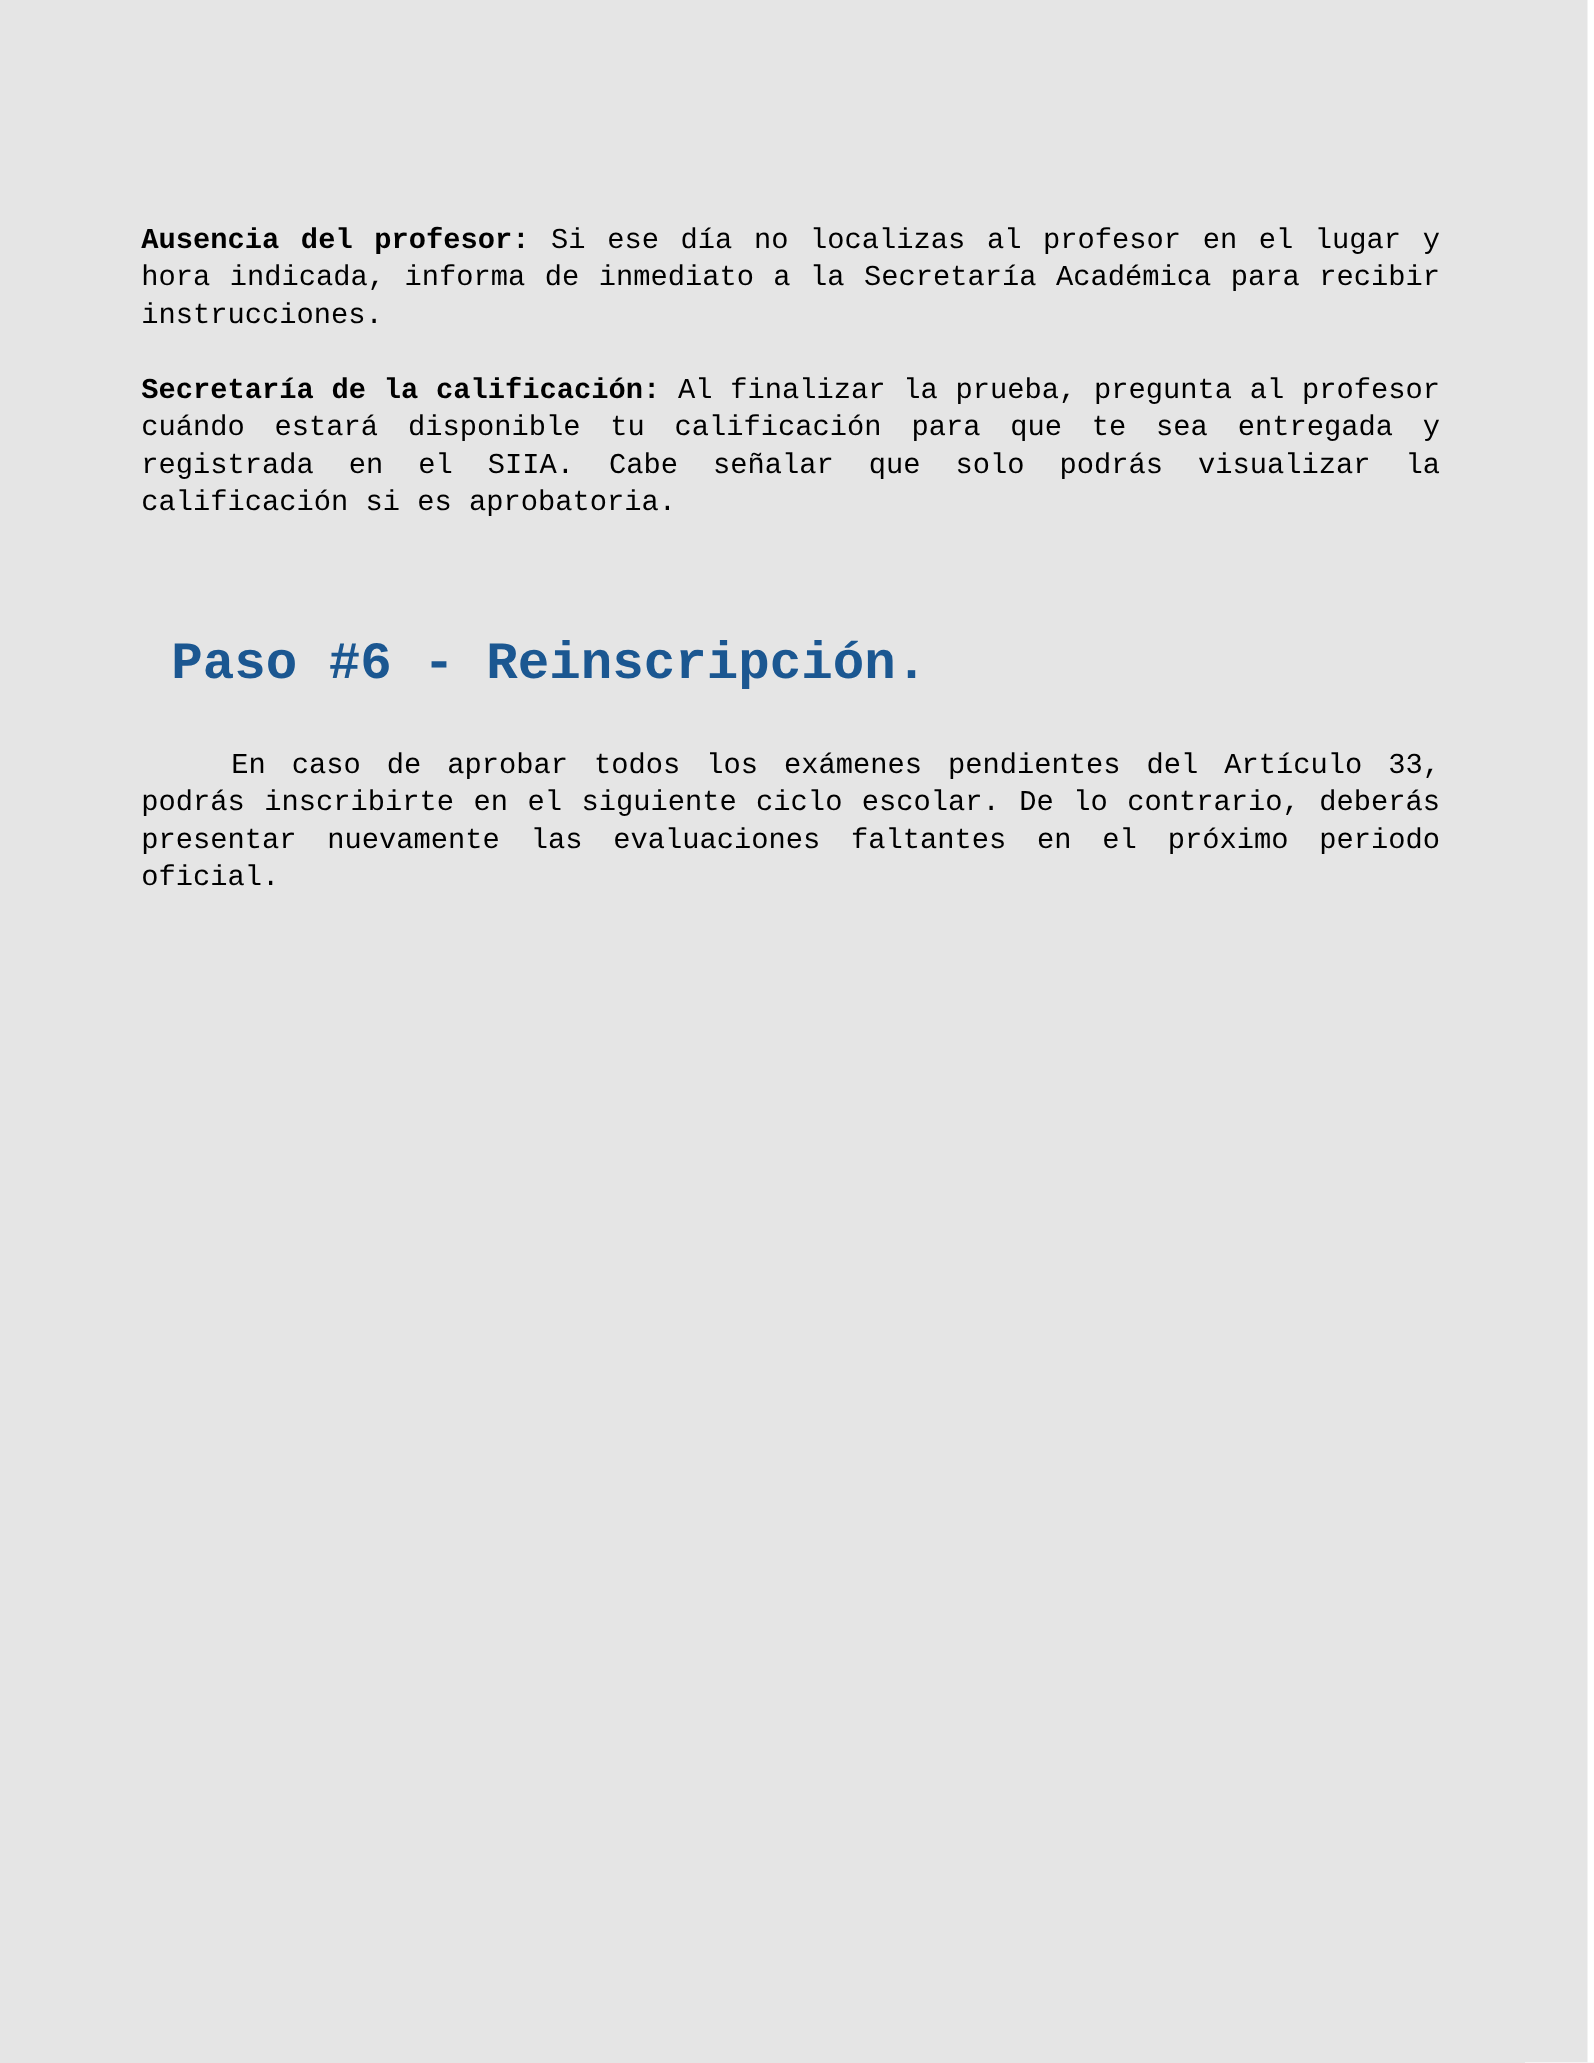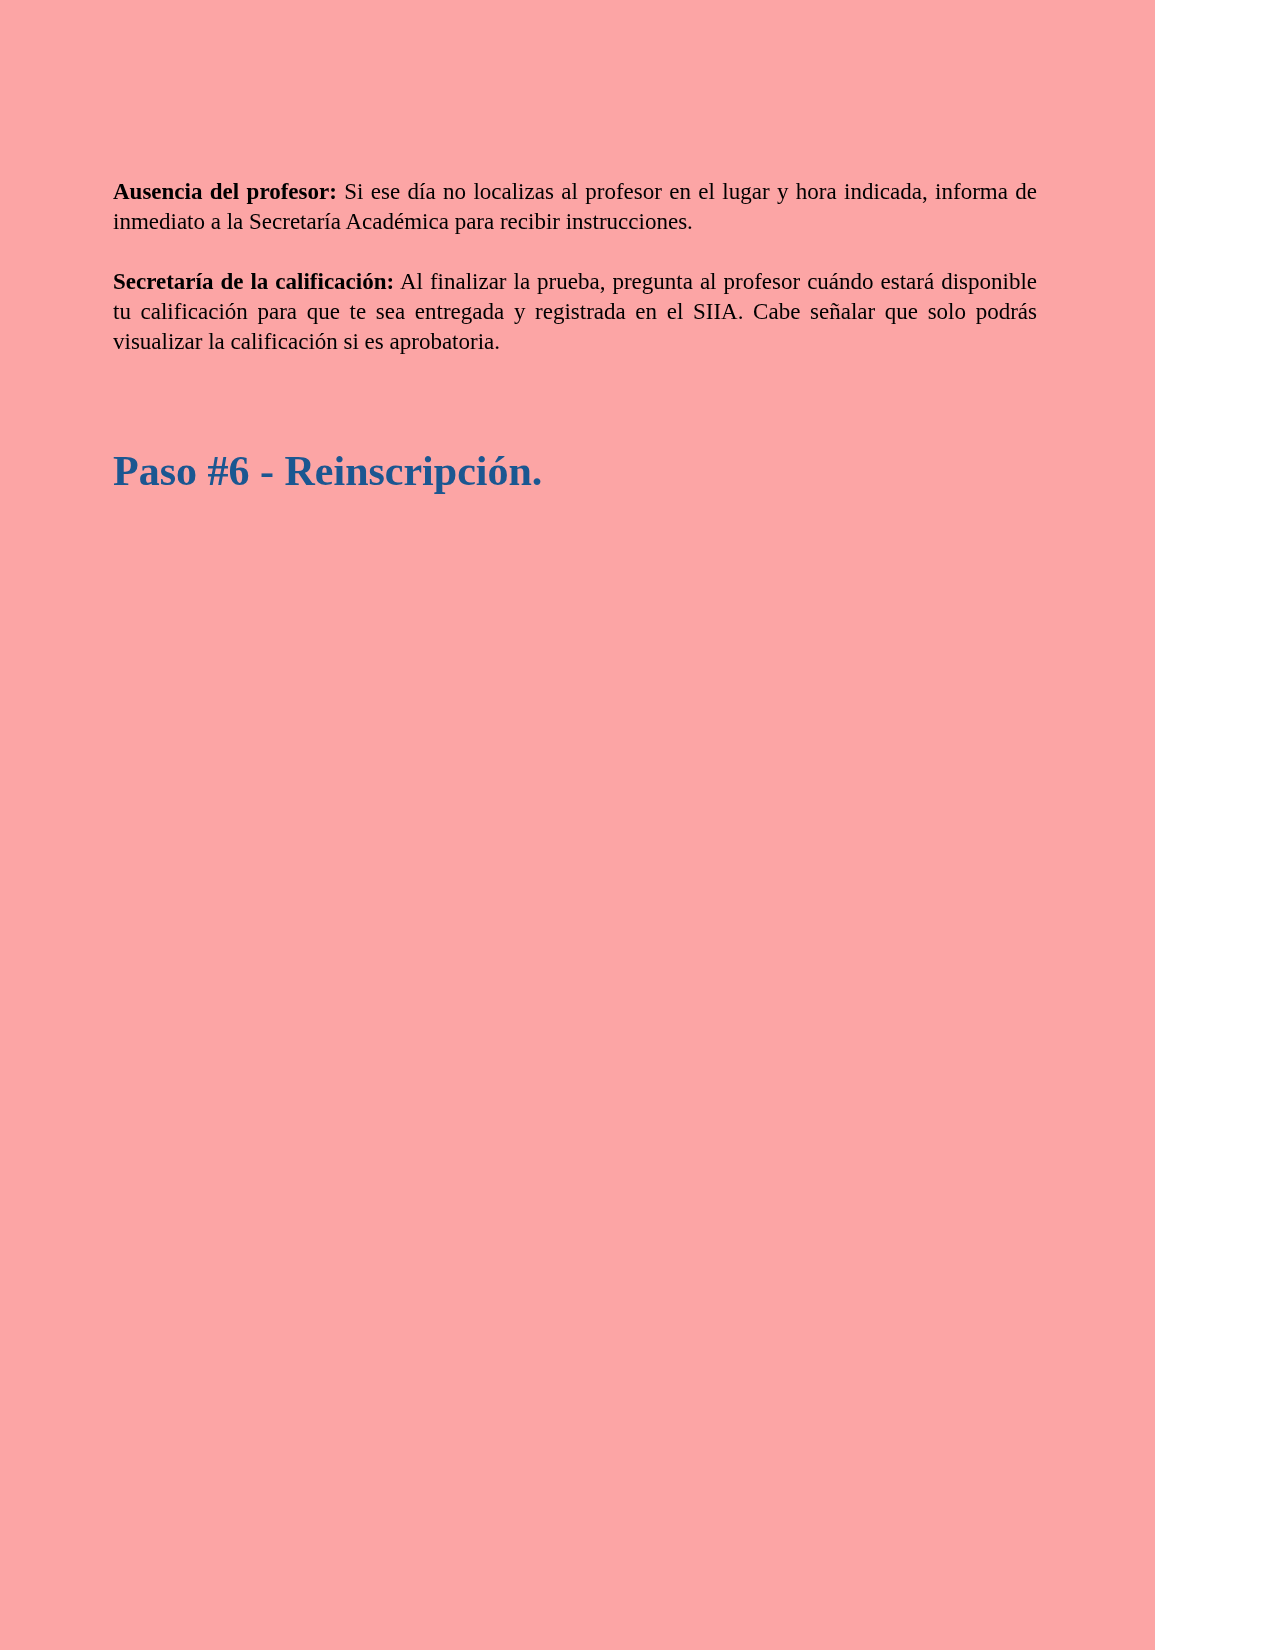--- a/index.html
+++ b/index.html
@@ -2,25 +2,25 @@
 <html><head>
 <meta charset="utf-8">
 <style>
   html, body {
     margin: 0;
     padding: 0;
     background: #ffffff;
   }
   .page {
     position: relative;
-    width: 1155px;
+    width: 1270px;
     height: 1650px;
-    background: #fca5a5;
+    background: #e5e5e5;
     overflow: hidden;
-    font-family: Liberation Serif, serif;
+    font-family: Liberation Mono, monospace;
     color: #000000;
   }
   .content {
     box-sizing: border-box;
     padding: 177px 118px 0 113px;
   }
   p.body-par {
     margin: 0 0 30px 0;
     font-size: 23px;
     line-height: 30px;
@@ -44,17 +44,18 @@
 </head>
 <body>
 
 <div class="page">
   <div class="content">
 
     <p class="body-par"><span class="lead">Ausencia del profesor:</span><span> Si ese día no localizas al profesor en el lugar y hora indicada, informa de inmediato a la Secretaría Académica para recibir instrucciones.</span></p>
 
     <p class="body-par"><span class="lead">Secretaría de la calificación:</span><span> Al finalizar la prueba, pregunta al profesor cuándo estará disponible tu calificación para que te sea entregada y registrada en el SIIA. Cabe señalar que solo podrás visualizar la calificación si es aprobatoria.</span></p>
 
-    <h1 class="section-heading" style="color: rgb(27, 87, 145);">Paso #6 - Reinscripción.</h1>
+    <h1 class="section-heading" style="color: rgb(27, 87, 145); margin-left: 24px;">Paso #6 - Reinscripción.</h1>
 
+    <p class="body-par indent-first">En caso de aprobar todos los exámenes pendientes del Artículo 33, podrás inscribirte en el siguiente ciclo escolar. De lo contrario, deberás presentar nuevamente las evaluaciones faltantes en el próximo periodo oficial.</p>
 
   </div>
 </div>
 
 </body></html>

